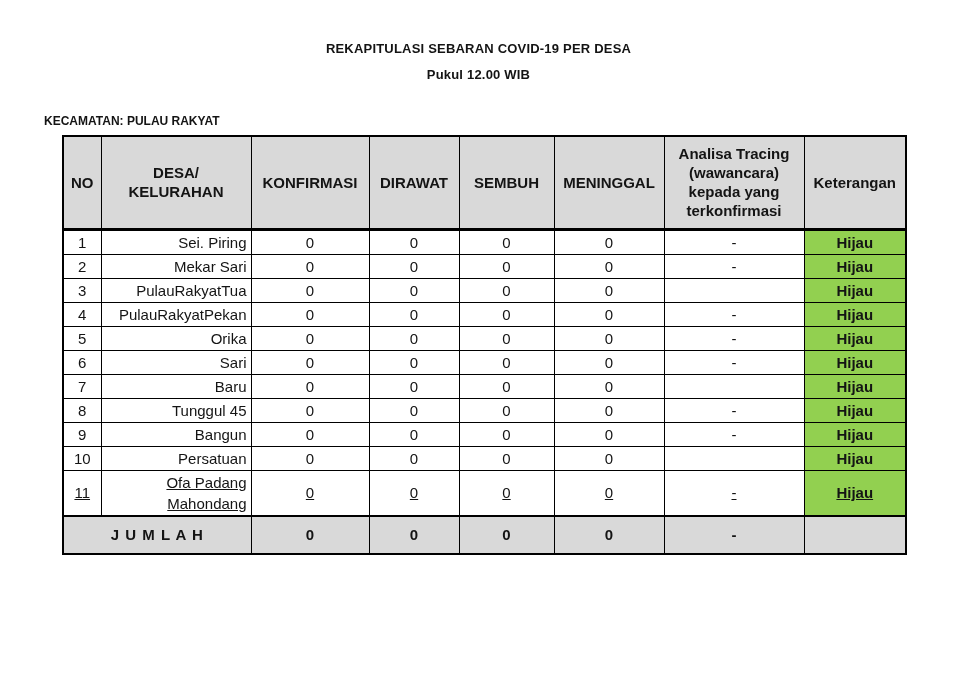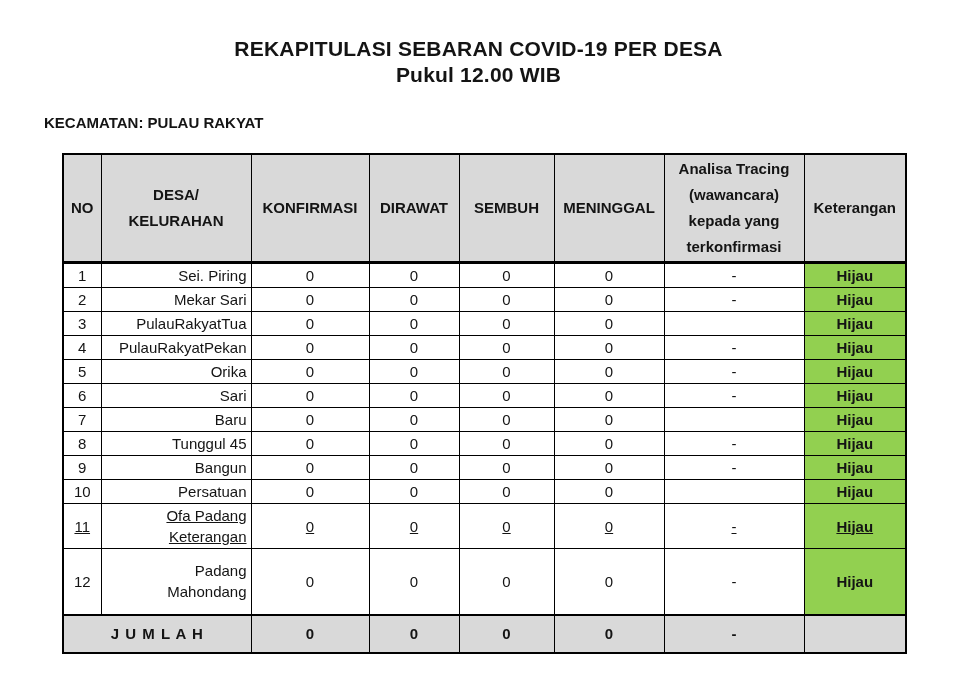--- a/index.html
+++ b/index.html
@@ -15,28 +15,28 @@
     height: 684px;
     background: #ffffff;
     color: #141414;
     font-family: "Liberation Sans", sans-serif;
     overflow: hidden;
   }
   .title-block {
     margin-top: 36px;
     text-align: center;
     font-weight: bold;
-    font-size: 21px;
+    font-size: 13px;
     line-height: 26px;
     letter-spacing: 0.2px;
   }
   .section-label {
-    margin: 26px 0 22px 44px;
-    font-weight: bold;
-    font-size: 15px;
+    margin: 26px 0 7px 44px;
+    font-weight: bold;
+    font-size: 12px;
   }
   table.report {
     margin-left: 62px;
     width: 843px;
     border-collapse: collapse;
     table-layout: fixed;
     border: 2px solid var(--border-color);
     font-size: 15px;
   }
   th, td {
@@ -45,21 +45,21 @@
     text-align: center;
     vertical-align: middle;
     overflow: hidden;
   }
   thead th {
     background: var(--header-bg);
     font-weight: bold;
     height: 93px;
     border-bottom: 3px solid var(--border-color);
     white-space: pre-line;
-    line-height: 26px;
+    line-height: 19px;
   }
   tbody tr { height: 22px; }
   tbody tr:nth-child(11) { height: 44px; text-decoration: underline; }
   tbody tr:nth-child(12) { height: 66px; }
   td.desa {
     text-align: right;
     padding-left: 8px;
     white-space: pre-line;
     line-height: 21px;
   }
@@ -210,31 +210,20 @@
     <td>0</td>
     <td>0</td>
     <td>0</td>
     <td>0</td>
     <td></td>
     <td class="status-green">Hijau</td>
   </tr>
       <tr>
     <td>11</td>
     <td class="desa">Ofa Padang
-Keterangan</td>
-    <td>0</td>
-    <td>0</td>
-    <td>0</td>
-    <td>0</td>
-    <td>-</td>
-    <td class="status-green">Hijau</td>
-  </tr>
-      <tr>
-    <td>12</td>
-    <td class="desa">Padang
 Mahondang</td>
     <td>0</td>
     <td>0</td>
     <td>0</td>
     <td>0</td>
     <td>-</td>
     <td class="status-green">Hijau</td>
   </tr>
     </tbody>
   <tfoot>

